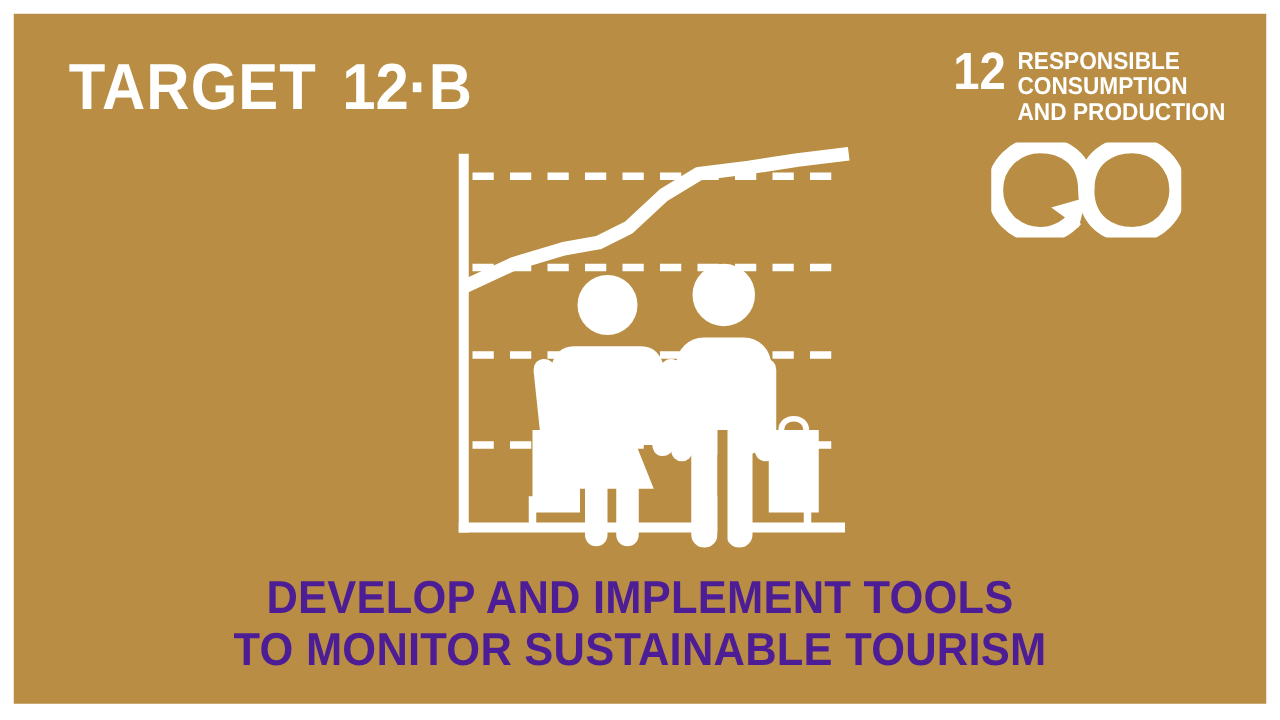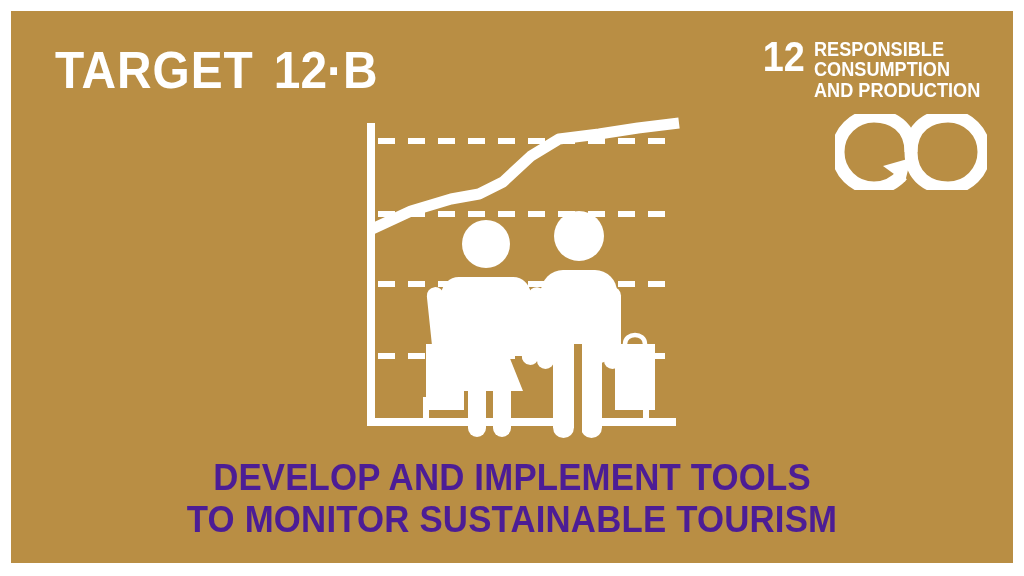--- a/index.html
+++ b/index.html
@@ -51,21 +51,20 @@
   #target-title .tgt-code { letter-spacing: 0px; }
 
   
   #goal-badge {
     position: absolute;
     right: 20px;
     top: 28px;
     width: 200px;
     display: flex;
     flex-direction: column;
-    align-items: flex-end;
   }
   #goal-badge-top {
     display: flex;
     flex-direction: row;
     align-items: flex-start;
     justify-content: flex-end;
   }
   #goal-number {
     color: #ffffff;
     font-family: "Liberation Sans Narrow", "Liberation Sans", sans-serif;

